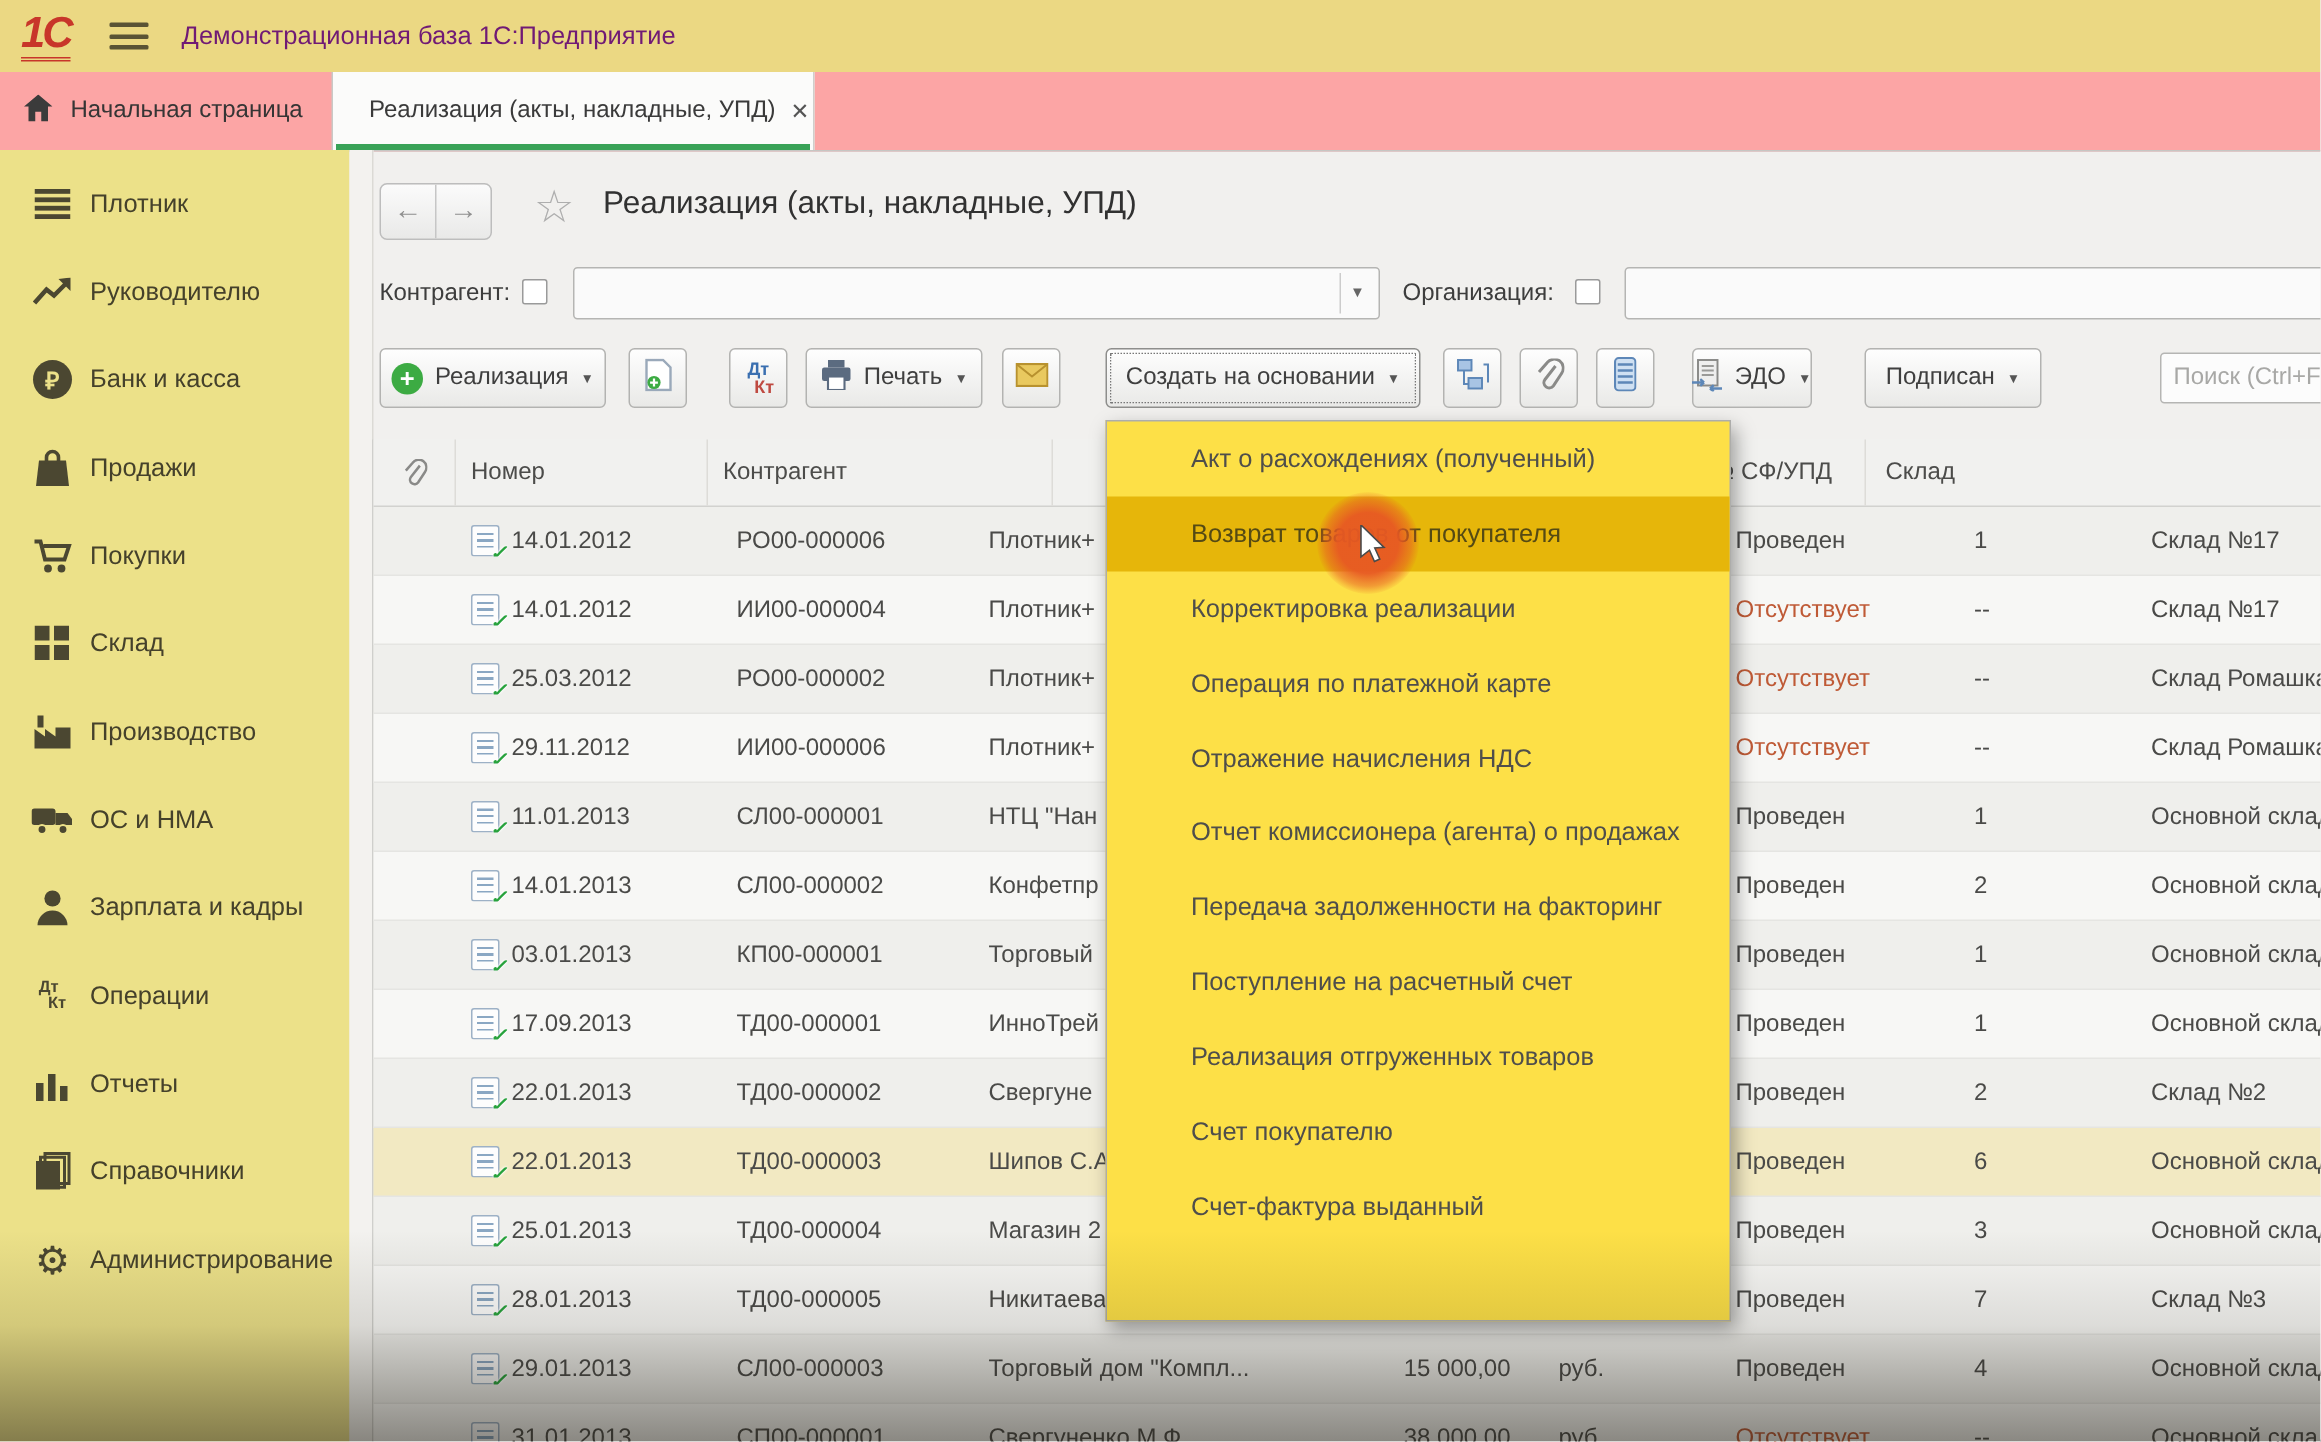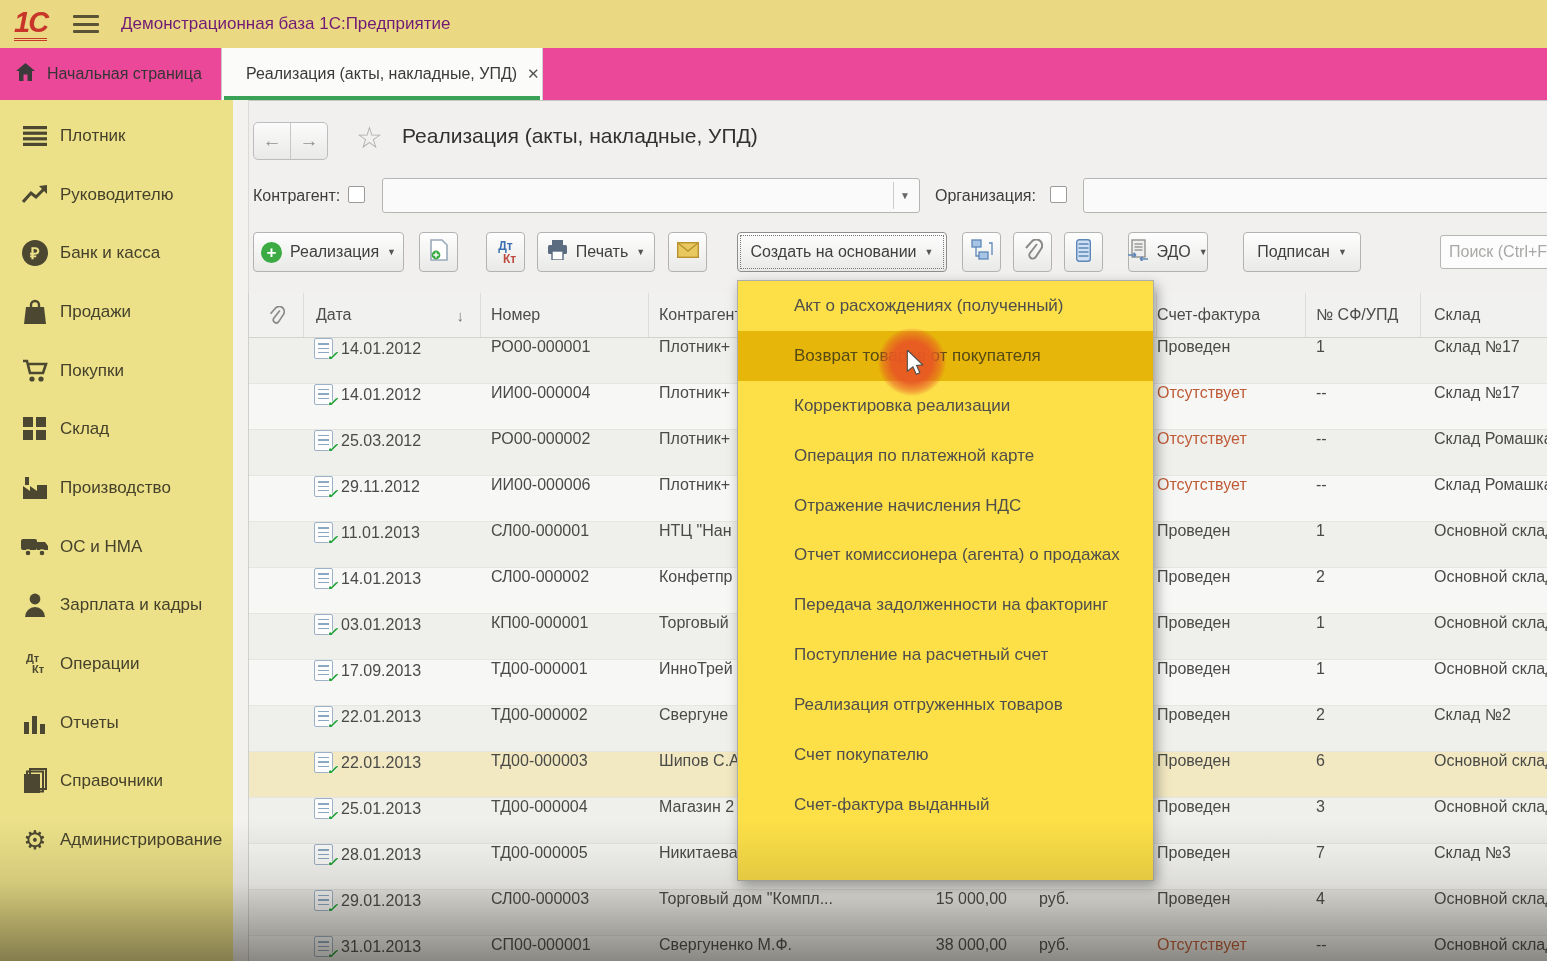--- a/index.html
+++ b/index.html
@@ -6,21 +6,21 @@
   body{width:1547px;height:961px;overflow:hidden;font-family:"Liberation Sans",sans-serif;background:#f1f0ee}
   .screen{position:relative;width:1547px;height:961px;overflow:hidden}
   .abs{position:absolute}
   
   .topbar{left:0;top:0;width:1547px;height:48px;background:#ebd883;display:flex;align-items:center}
   .logo1c{font-size:29px;font-weight:800;font-style:italic;color:#c8362a;margin-left:14px;letter-spacing:-2px;line-height:1;border-bottom:3px double #c8362a;padding-bottom:1px}
   .burger{width:26px;height:18px;margin-left:26px;display:flex;flex-direction:column;justify-content:space-between}
   .burger i{height:3px;background:#5a5335;border-radius:1px}
   .wintitle{margin-left:22px;font-size:17px;color:#701a75}
   
-  .tabbar{left:0;top:48px;width:1547px;height:52px;background:#ec4899;border-bottom:1px solid #c6c6c3}
+  .tabbar{left:0;top:48px;width:1547px;height:52px;background:#fca5a5;border-bottom:1px solid #c6c6c3}
   .tab{position:absolute;top:0;height:52px;display:flex;align-items:center;box-sizing:border-box}
   .tab-home{left:0;width:222px;border-right:1px solid #c9c9c6;padding-left:16px}
   .tab-home .hlabel{font-size:16px;color:#353535;margin-left:12px}
   .tab-active{left:222px;width:321px;background:#fbfbfa;border-right:1px solid #cfcfcc;padding-left:24px}
   .tab-active .alabel{font-size:16px;color:#3a3a3a}
   .tab-active .close{margin-left:10px;font-size:15px;color:#555}
   .greenline{position:absolute;left:2px;right:2px;bottom:0;height:4px;background:#39a257}
   
   .sidebar{left:0;top:100px;width:233px;height:861px;background:#ece189}
   .sitem{position:absolute;left:0;width:233px;height:44px;display:flex;align-items:center}
@@ -50,21 +50,21 @@
   .focusbtn{outline:1px dotted #777;outline-offset:-4px;border-color:#8e8e8c}
   .dt{color:#3a6fb0;font-size:12px;font-weight:bold}
   .kt{color:#bf4a41;font-size:12px;font-weight:bold;margin-left:8px}
   .dtkt-wrap{line-height:11px;text-align:center}
   .search{left:1440px;top:235px;width:170px;height:34px;border:1px solid #b5b5b3;border-radius:3px;box-sizing:border-box;font-size:16px;color:#555;padding:0 8px;background:#fcfcfc;font-family:"Liberation Sans",sans-serif}
   .search::placeholder{color:#a8a8a6}
   
   .grid{left:248px;top:293px;width:1299px;height:668px;border-left:1px solid #cfcfcc;display:flex;flex-direction:column}
   .ghead{height:44px;flex:none;background:#f1f1ef;border-bottom:1px solid #d2d2cf;display:flex;align-items:center;color:#4c4c4a;font-size:16px}
   .ghead .c{border-right:1px solid #dddcd8;height:100%;display:flex;align-items:center;box-sizing:border-box;position:relative}
-  .trow{height:45px;flex:none;display:flex;align-items:flex-start;font-size:16px;color:#4a4a48;background:#f7f7f5;border-bottom:1px solid #e5e5e2}
+  .trow{height:45px;flex:none;display:flex;align-items:center;font-size:16px;color:#4a4a48;background:#f7f7f5;border-bottom:1px solid #e5e5e2}
   .trow:nth-child(even){background:#efefec}
   .trow.selected{background:#f2e9c2}
   .c{box-sizing:border-box;white-space:nowrap;overflow:hidden}
   .c0{width:55px;display:flex;justify-content:center}
   .c1{width:177px;display:flex;align-items:center}
   .c2{width:168px;padding-left:10px}
   .c3{width:230px;padding-left:10px}
   .c4{width:140px;text-align:right;padding-right:12px}
   .c5{width:138px;padding-left:20px}
   .c6{width:149px}
@@ -323,40 +323,36 @@
   </div>
   <input class="abs search" placeholder="Поиск (Ctrl+F" style="">
 
   <div class="abs grid">
     <div class="ghead">
       <span class="c c0">
           <svg width="17" height="19" viewBox="0 0 20 22">
             <path d="M14 5 L7 14 a3.5 3.5 0 0 0 5.6 4.2 L18 10 a6 6 0 0 0 -9.6 -7.2 L3 9" fill="none" stroke="#8a8a88" stroke-width="2"></path>
           </svg>
         </span>
-      <span class="c c1 hdate">
-          <span>Дата</span>
-          <span class="sort">↓</span>
-        </span>
       <span class="c c2">Номер</span>
       <span class="c c3">Контрагент</span>
       <span class="c c4"></span>
       <span class="c c5"></span>
       <span class="c c6">Счет-фактура</span>
       <span class="c c7">№ СФ/УПД</span>
       <span class="c c8">Склад</span>
     </div>
 
     <div class="trow">
       <span class="c c0"></span>
       <span class="c c1">
           <i class="doc"></i>
           <span>14.01.2012</span>
         </span>
-      <span class="c c2">РО00-000001</span>
+      <span class="c c2">РО00-000006</span>
       <span class="c c3">Плотник+</span>
       <span class="c c4"></span>
       <span class="c c5"></span>
       <span class="c c6">Проведен</span>
       <span class="c c7">1</span>
       <span class="c c8">Склад №17</span>
     </div>
     <div class="trow">
       <span class="c c0"></span>
       <span class="c c1">

